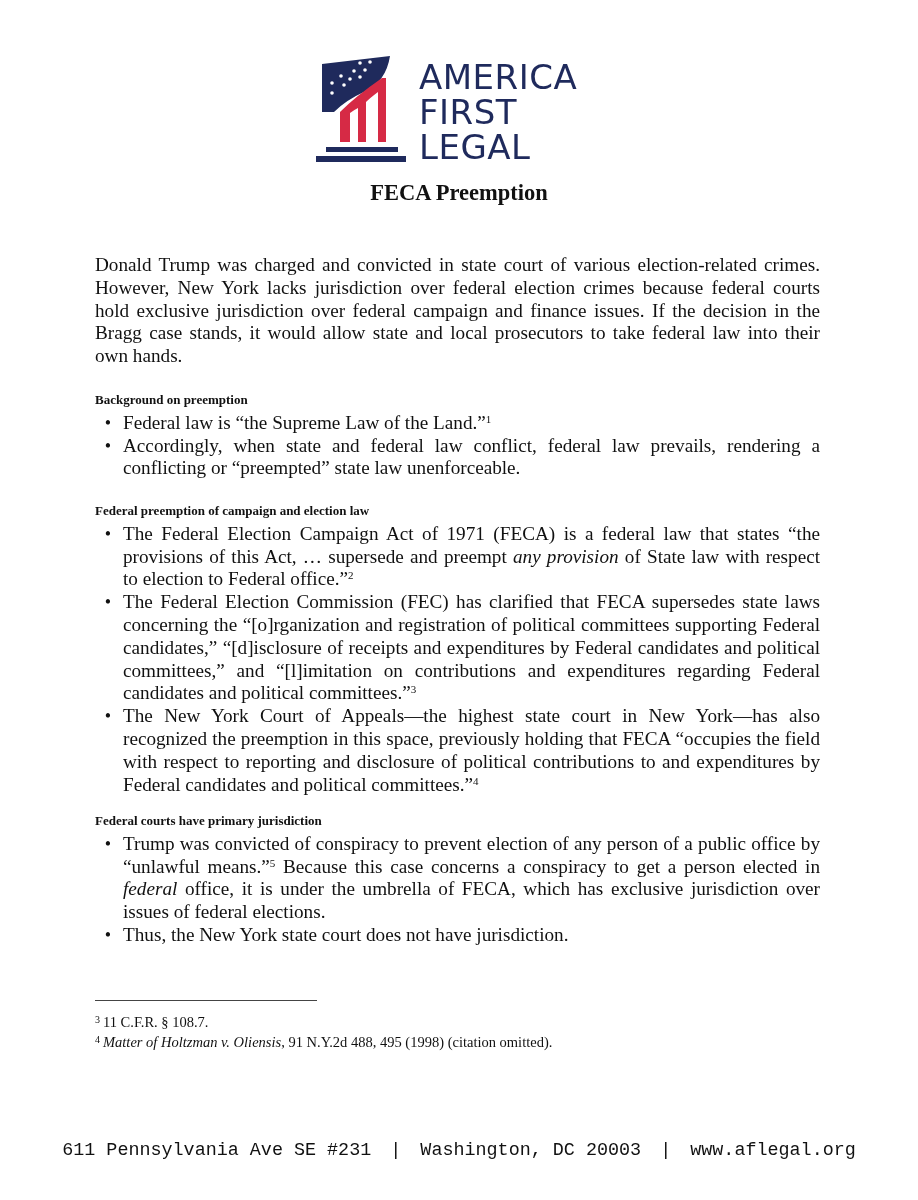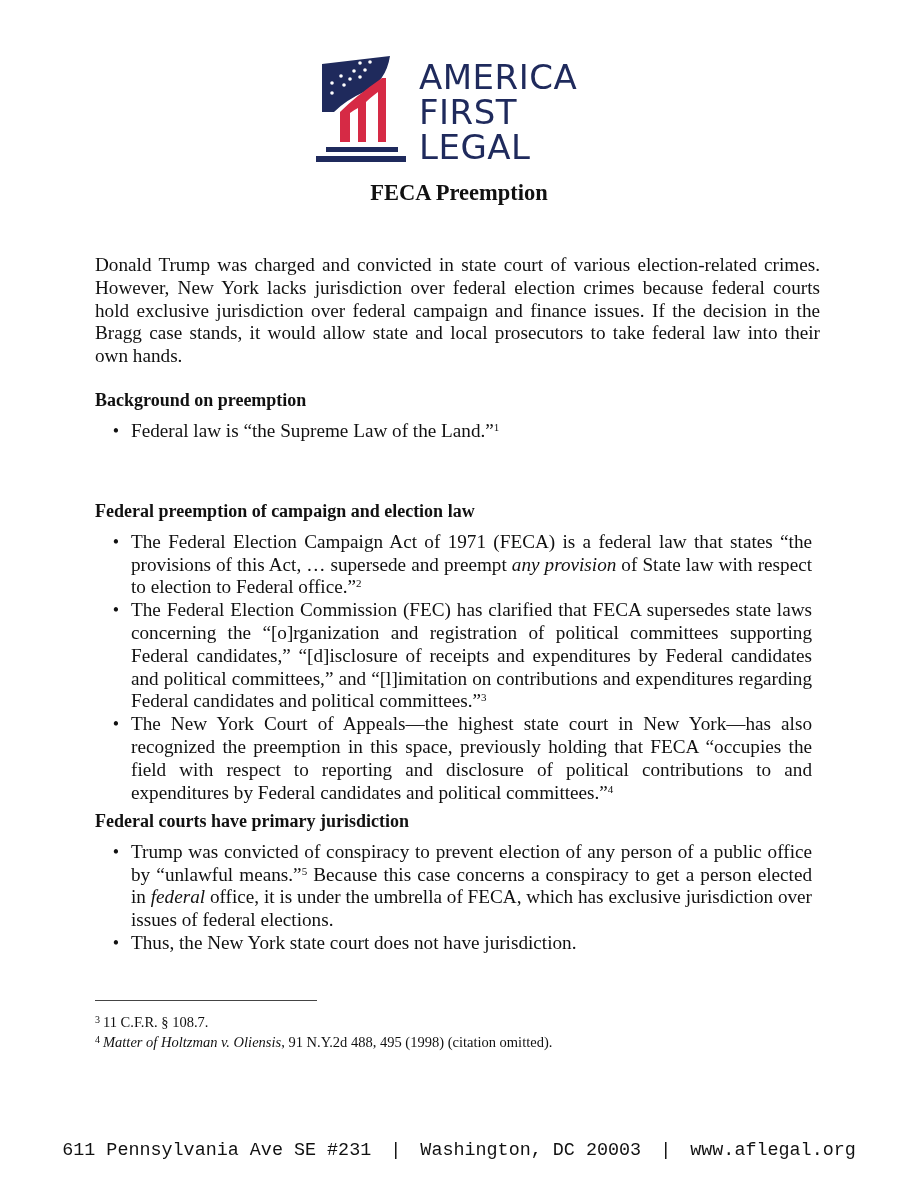--- a/index.html
+++ b/index.html
@@ -32,22 +32,22 @@
     .body-text {
       position: absolute; left: 95px; width: 725px;
       font-family: "Liberation Serif", "DejaVu Serif", serif;
       font-size: 19.2px; line-height: 22.8px;
       text-align: justify;
     }
     .intro { top: 254px; }
 
     .section { position: absolute; left: 95px; width: 725px;
       font-family: "Liberation Serif", "DejaVu Serif", serif; font-size: 19.2px; line-height: 22.8px; }
-    .section h2 { margin: 0; font-size: 18px; line-height: 22.8px; font-weight: bold; }
-    .section ul { list-style: none; margin: 8px; padding: 0; }
+    .section h2 { margin: 0; font-size: 13px; line-height: 22.8px; font-weight: bold; }
+    .section ul { list-style: none; margin: 0; padding: 0; }
     .section li { position: relative; padding-left: 28px; text-align: justify; }
     .section li .bullet {
       position: absolute; left: 8px; top: 0; width: 10px; text-align: center;
     }
     .section li .bullet::before { content: "\2022"; font-size: 18px; }
     sup.fn { font-size: 11px; vertical-align: 6px; line-height: 0; }
 
     #sec-background { top: 389px; }
     #sec-federal { top: 500px; }
     #sec-courts { top: 810px; }
@@ -115,20 +115,24 @@
 
   <p class="body-text intro" style="margin:0;">Donald Trump was charged and convicted in state court of various election-related crimes. However, New York lacks jurisdiction over federal election crimes because federal courts hold exclusive jurisdiction over federal campaign and finance issues. If the decision in the Bragg case stands, it would allow state and local prosecutors to take federal law into their own hands.</p>
 
   <div class="section" id="sec-background">
     <h2>Background on preemption</h2>
     <ul>
       <li>
         <span class="bullet"></span>
         <span>Federal law is “the Supreme Law of the Land.”</span><sup class="fn">1</sup>
       </li>
+      <li>
+        <span class="bullet"></span>
+        <span>Accordingly, when state and federal law conflict, federal law prevails, rendering a conflicting or “preempted” state law unenforceable.</span>
+      </li>
     </ul>
   </div>
 
   <div class="section" id="sec-federal">
     <h2>Federal preemption of campaign and election law</h2>
     <ul>
       <li>
         <span class="bullet"></span>
         <span>The Federal Election Campaign Act of 1971 (FECA) is a federal law that states “the provisions of this Act, … supersede and preempt </span><em>any provision</em><span> of State law with respect to election to Federal office.”</span><sup class="fn">2</sup>
       </li>

